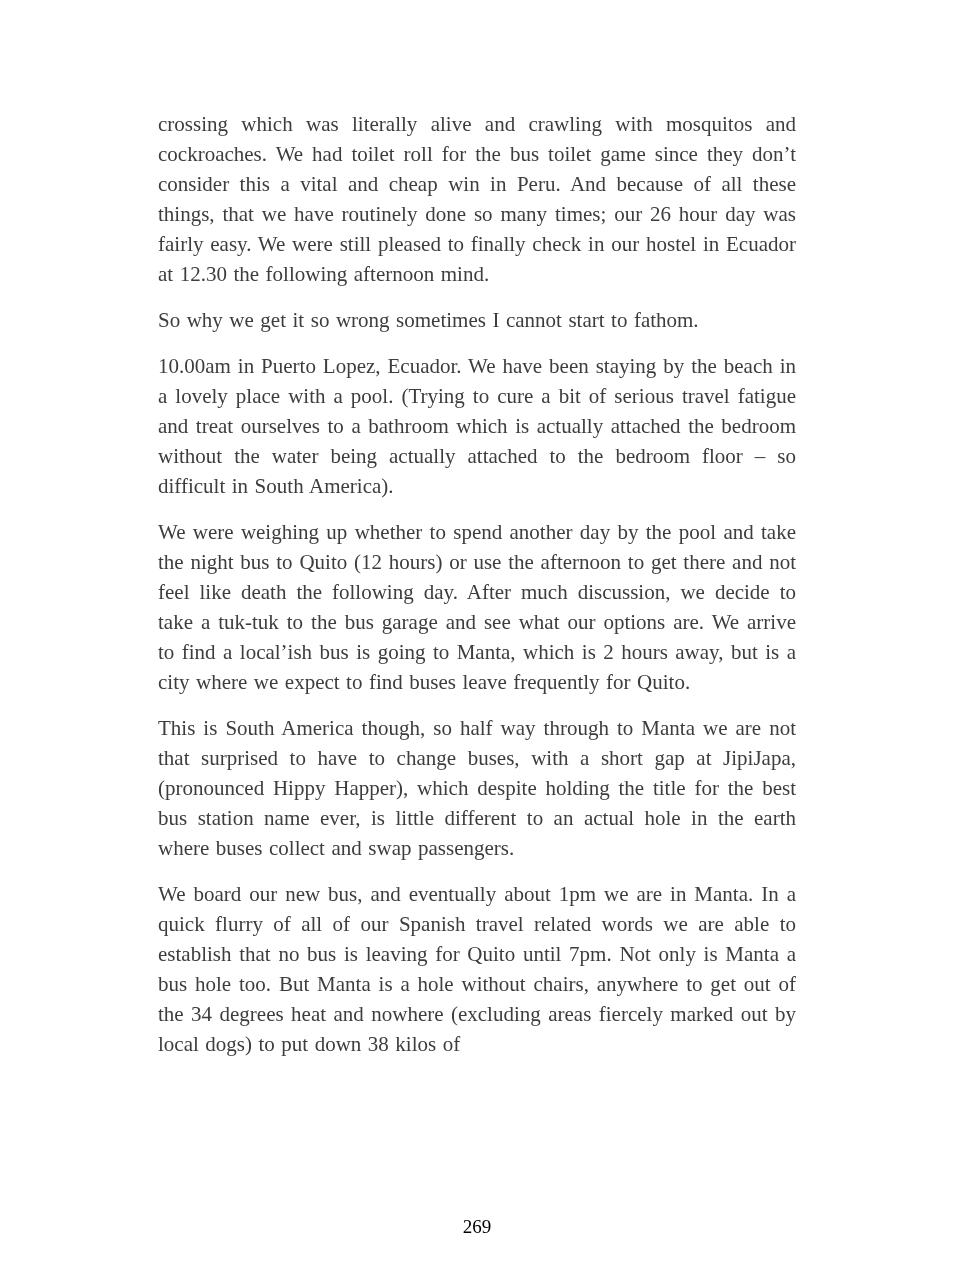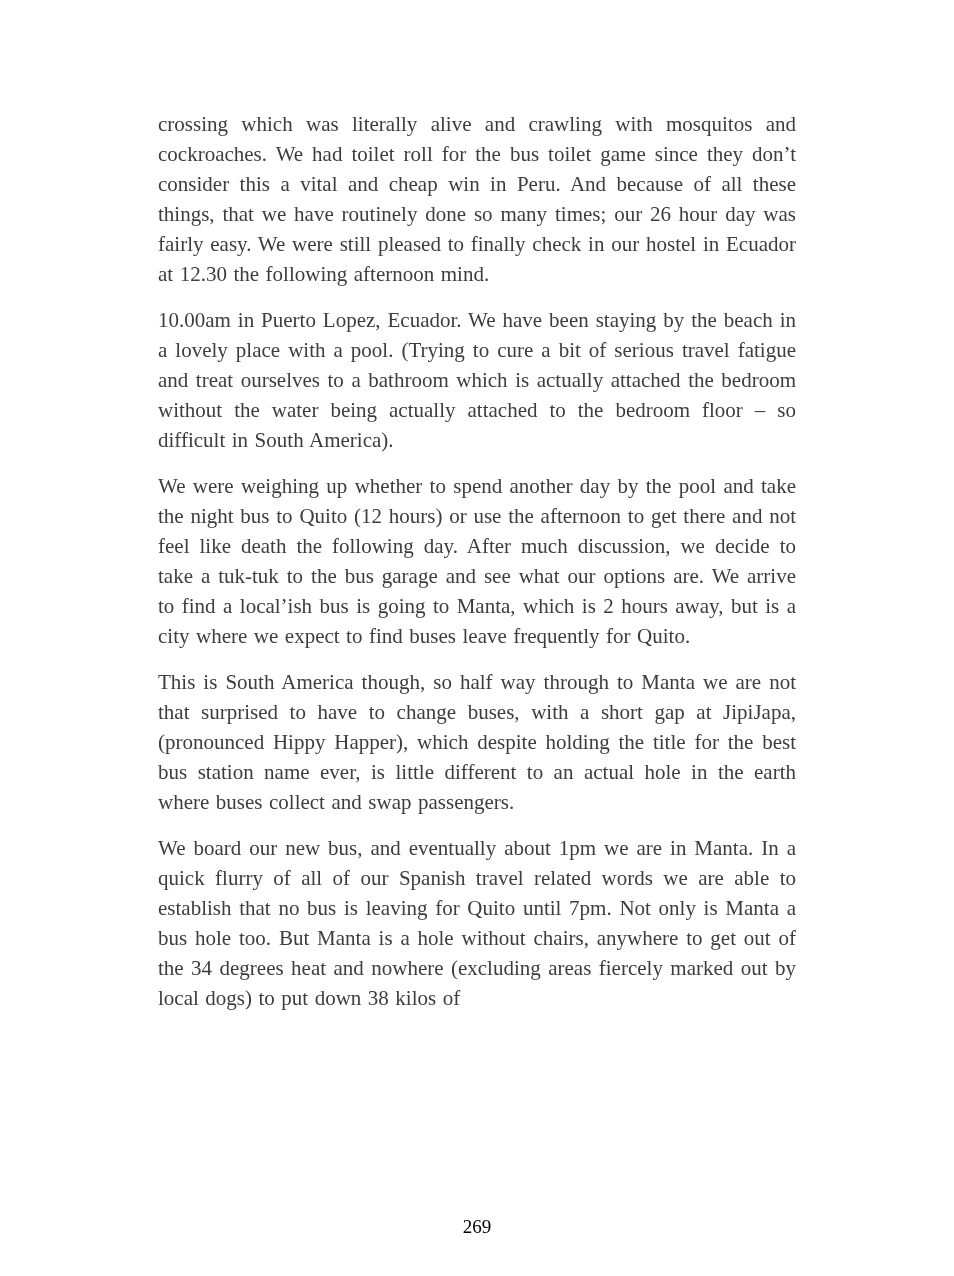--- a/index.html
+++ b/index.html
@@ -42,19 +42,20 @@
     line-height: 24px;
     color: #000000;
   }
 </style>
 </head>
 <body>
 
 <div class="page">
   <div class="content">
     <p>crossing which was literally alive and crawling with mosquitos and cockroaches. We had toilet roll for the bus toilet game since they don’t consider this a vital and cheap win in Peru. And because of all these things, that we have routinely done so many times; our 26 hour day was fairly easy. We were still pleased to finally check in our hostel in Ecuador at 12.30 the following afternoon mind.</p>
+    <p>So why we get it so wrong sometimes I cannot start to fathom.</p>
     <p>10.00am in Puerto Lopez, Ecuador. We have been staying by the beach in a lovely place with a pool. (Trying to cure a bit of serious travel fatigue and treat ourselves to a bathroom which is actually attached the bedroom without the water being actually attached to the bedroom floor – so difficult in South America).</p>
     <p>We were weighing up whether to spend another day by the pool and take the night bus to Quito (12 hours) or use the afternoon to get there and not feel like death the following day. After much discussion, we decide to take a tuk-tuk to the bus garage and see what our options are. We arrive to find a local’ish bus is going to Manta, which is 2 hours away, but is a city where we expect to find buses leave frequently for Quito.</p>
     <p>This is South America though, so half way through to Manta we are not that surprised to have to change buses, with a short gap at JipiJapa, (pronounced Hippy Happer), which despite holding the title for the best bus station name ever, is little different to an actual hole in the earth where buses collect and swap passengers.</p>
     <p>We board our new bus, and eventually about 1pm we are in Manta. In a quick flurry of all of our Spanish travel related words we are able to establish that no bus is leaving for Quito until 7pm. Not only is Manta a bus hole too. But Manta is a hole without chairs, anywhere to get out of the 34 degrees heat and nowhere (excluding areas fiercely marked out by local dogs) to put down 38 kilos of</p>
   </div>
   <div class="page-number">269</div>
 </div>
 
 </body></html>

